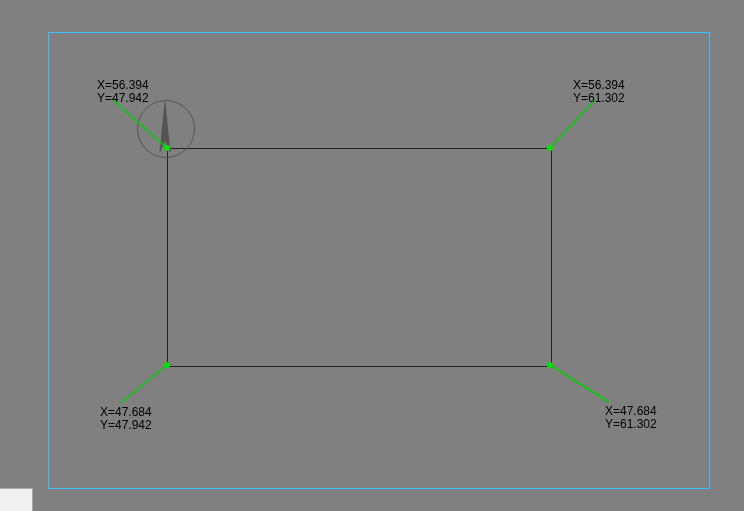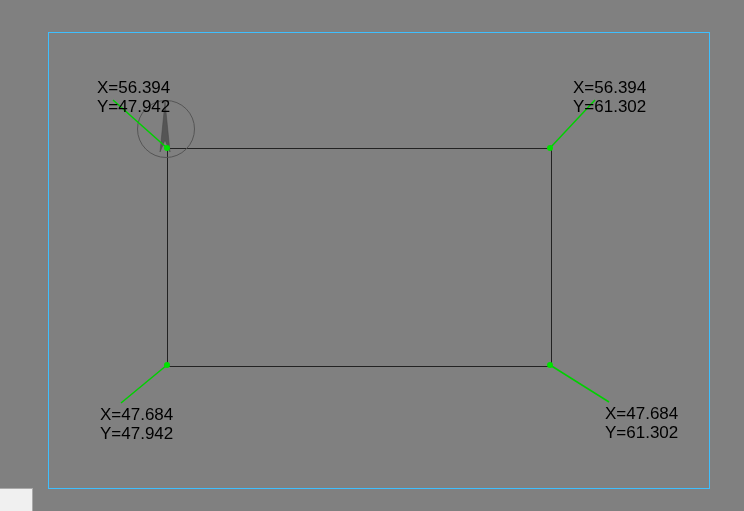--- a/index.html
+++ b/index.html
@@ -25,21 +25,21 @@
       position: absolute;
       left: 167px;
       top: 148px;
       width: 383px;
       height: 217px;
       border: 1.5px solid #222;
       background: transparent;
     }
     .coord-label {
       position: absolute;
-      font-size: 17px;
+      font-size: 12px;
       color: #000;
       line-height: 1.1;
       white-space: nowrap;
     }
     .origin-circle {
       position: absolute;
       width: 56px;
       height: 56px;
       border: 1px solid #555;
       border-radius: 50%;

